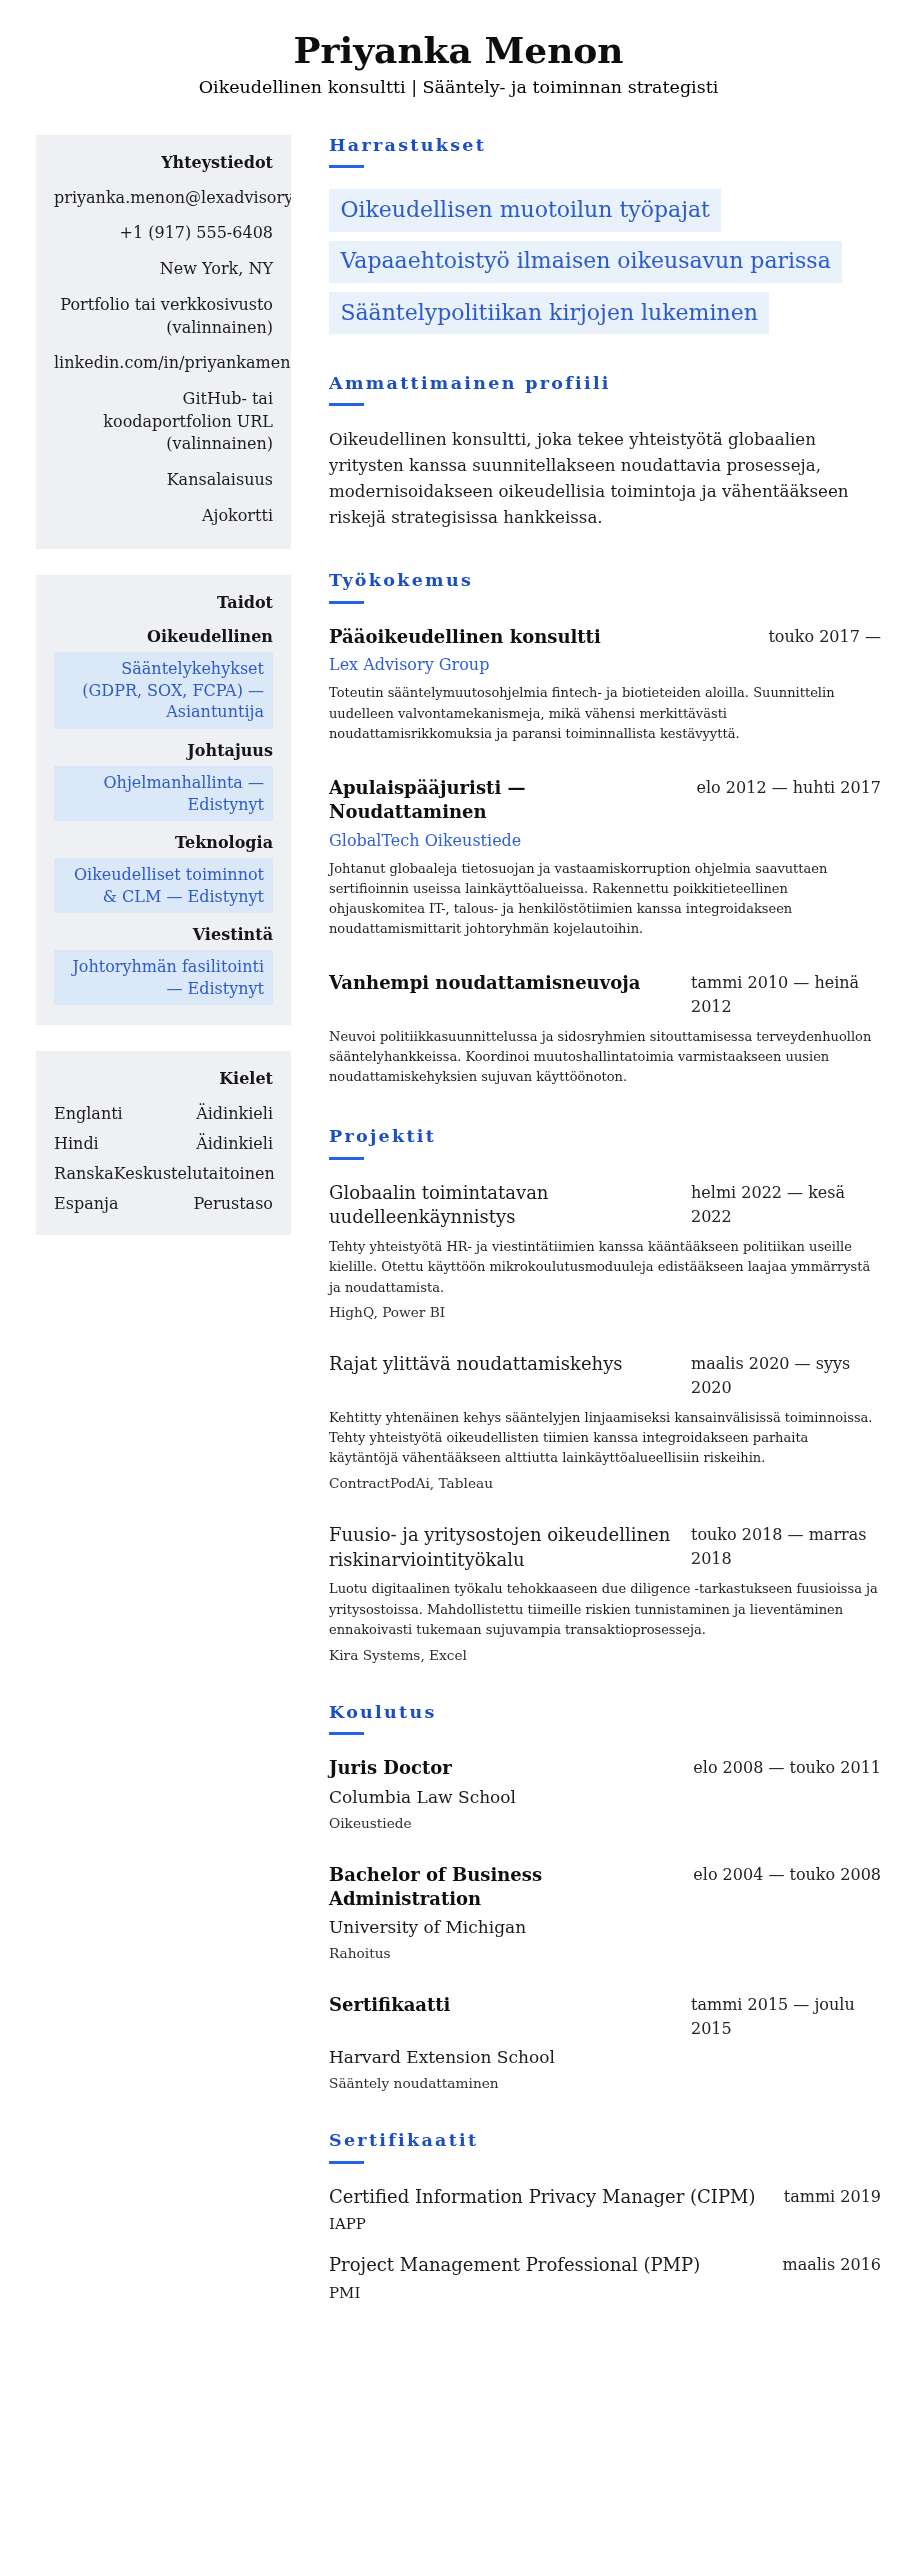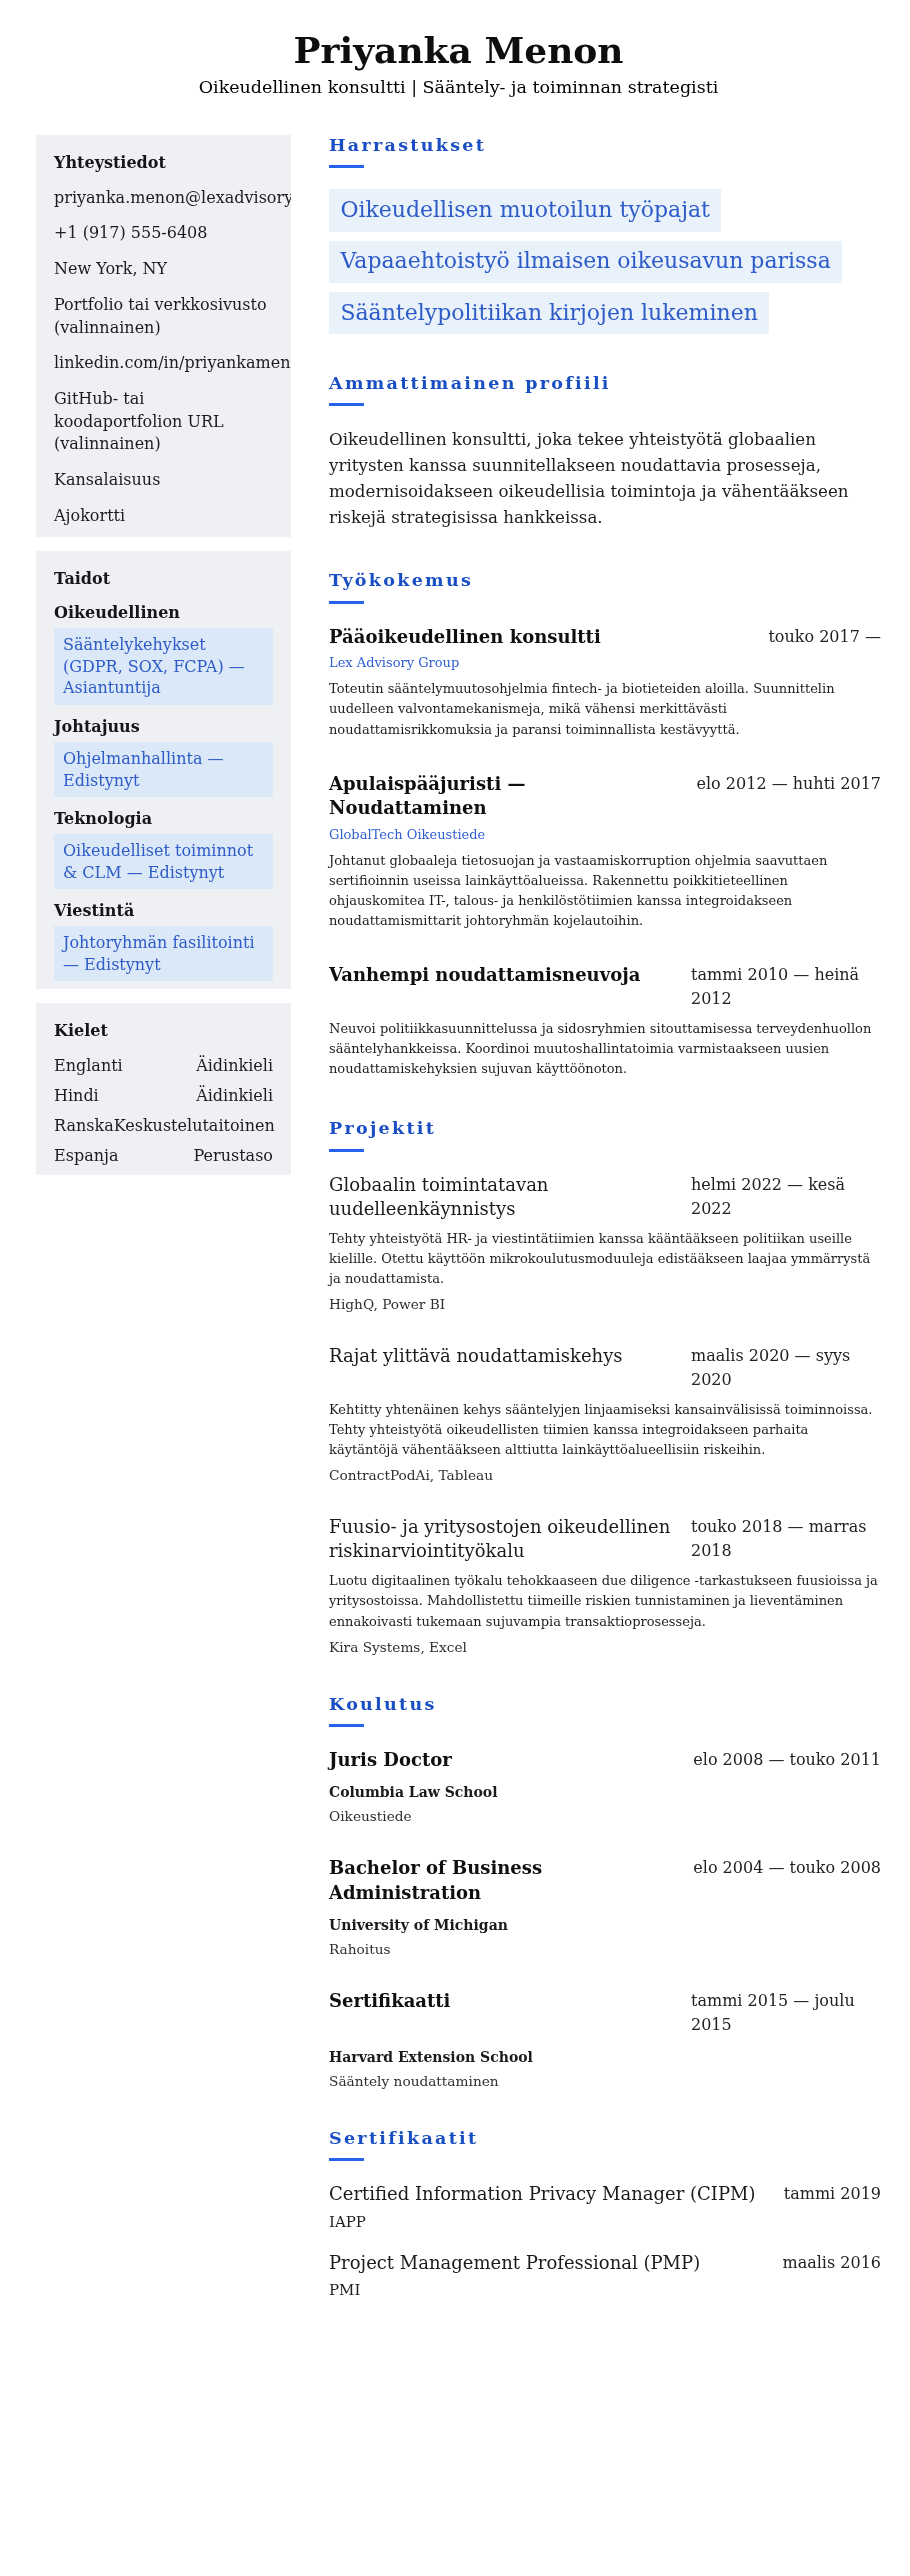--- a/index.html
+++ b/index.html
@@ -9,21 +9,21 @@
     color:#1c1c1e;
   }
   .page{padding:30px 30px 23px 36px;}
   
   .top-header{text-align:center;margin-bottom:36px;}
   .name{font-size:36px;font-weight:bold;color:#0e0e10;line-height:1.15;}
   .subtitle{font-size:17.5px;color:#000000;margin-top:4.6px;line-height:1.3;}
   
   .columns{display:grid;grid-template-columns:255px 1fr;column-gap:38px;align-items:start;}
   
-  .side-box{background:#eef0f3;padding:18px 18px 8px 18px;margin-bottom:14px;overflow:hidden;}
+  .side-box{background:#eef0f3;padding:18px 18px 20px 18px;margin-bottom:26px;overflow:hidden;text-align:right;}
   .side-title{font-weight:bold;font-size:16px;color:#16161a;margin-bottom:15px;}
   .contact-item{font-size:16px;line-height:1.42;margin-bottom:13px;color:#1c1c1e;}
   .contact-item:last-child{margin-bottom:1.5px;}
   .contact-item.nowrap{white-space:nowrap;}
   .skill-cat{font-weight:bold;font-size:16px;margin:12px 0 6px 0;color:#16161a;}
   .skill-cat:first-of-type{margin-top:0;}
   .skill-chip{background:#dbe8f7;color:#2d5bc8;font-size:16px;line-height:1.35;padding:6px 9px;}
   .lang-row{display:flex;justify-content:space-between;font-size:16px;margin-bottom:8.3px;line-height:1.35;}
   .lang-row:last-child{margin-bottom:0;}
   
@@ -33,24 +33,24 @@
   .sec-bar{width:35px;height:3px;background:#2563eb;margin:10.6px 0 21px 0;}
   .chip-row{margin-bottom:9px;}
   .hobby-chip{display:inline-block;background:#e9f1fa;color:#2d5bc8;font-size:22px;padding:6.8px 11.4px;line-height:1.3;}
   .profile-text{font-size:16.7px;line-height:1.55;color:#1d1d1f;max-width:554px;}
   .entry{margin-bottom:32px;}
   .entry:last-child{margin-bottom:0;}
   .entry-head{display:flex;justify-content:space-between;gap:20px;}
   .entry-title{font-size:18px;font-weight:bold;color:#0f0f12;line-height:1.35;flex:1;}
   .entry-title.plain{font-weight:normal;color:#1b1b1d;}
   .entry-date{font-size:16px;color:#222226;line-height:1.5;max-width:190px;flex:0 1 auto;margin-left:auto;}
-  .company{color:#2e5fd3;font-size:13px;margin-top:5.3px;line-height:1.35;}
+  .company{color:#2e5fd3;font-size:16px;margin-top:5.3px;line-height:1.35;}
   .entry-desc{font-size:13px;line-height:1.55;color:#1d1d1f;margin-top:7.6px;}
   .entry-tools{font-size:13.7px;color:#2f2f33;margin-top:6.8px;}
-  .edu-school{font-size:14px;margin-top:11px;color:#1b1b1d;line-height:1.4;font-weight:bold;}
+  .edu-school{font-size:17px;margin-top:5px;color:#1b1b1d;line-height:1.4;}
   .edu-field{font-size:13.7px;color:#2f2f33;margin-top:5.3px;}
   .cert-issuer{font-size:15px;color:#1f1f23;margin-top:6px;}
   .cert-entry{margin-bottom:20px;}
 </style>
 </head>
 <body>
 
 <div class="page">
 
   <div class="top-header">

